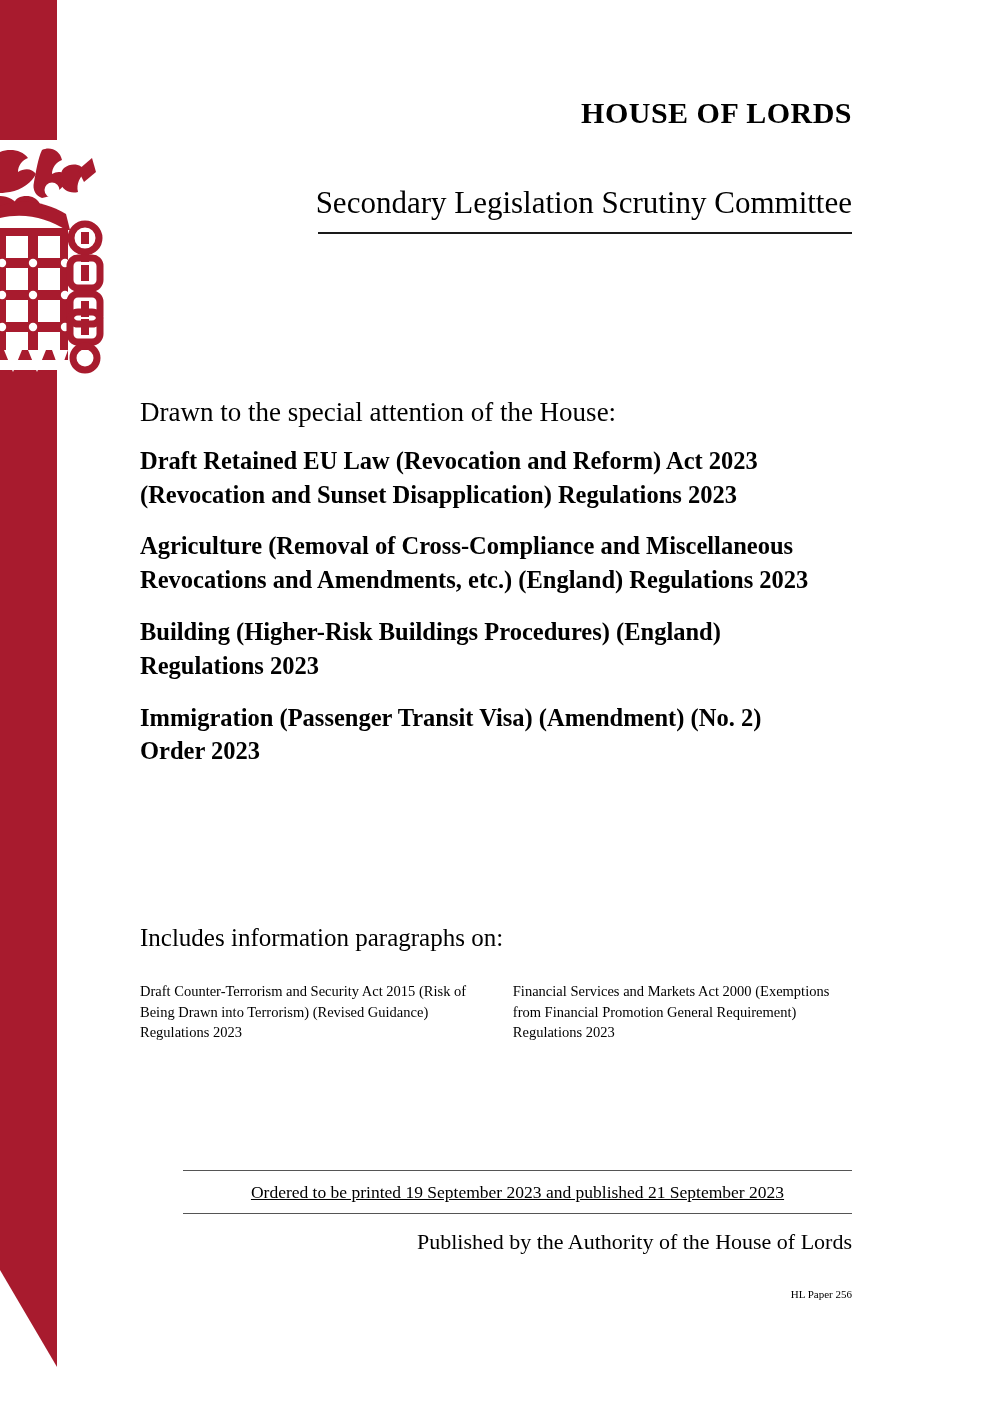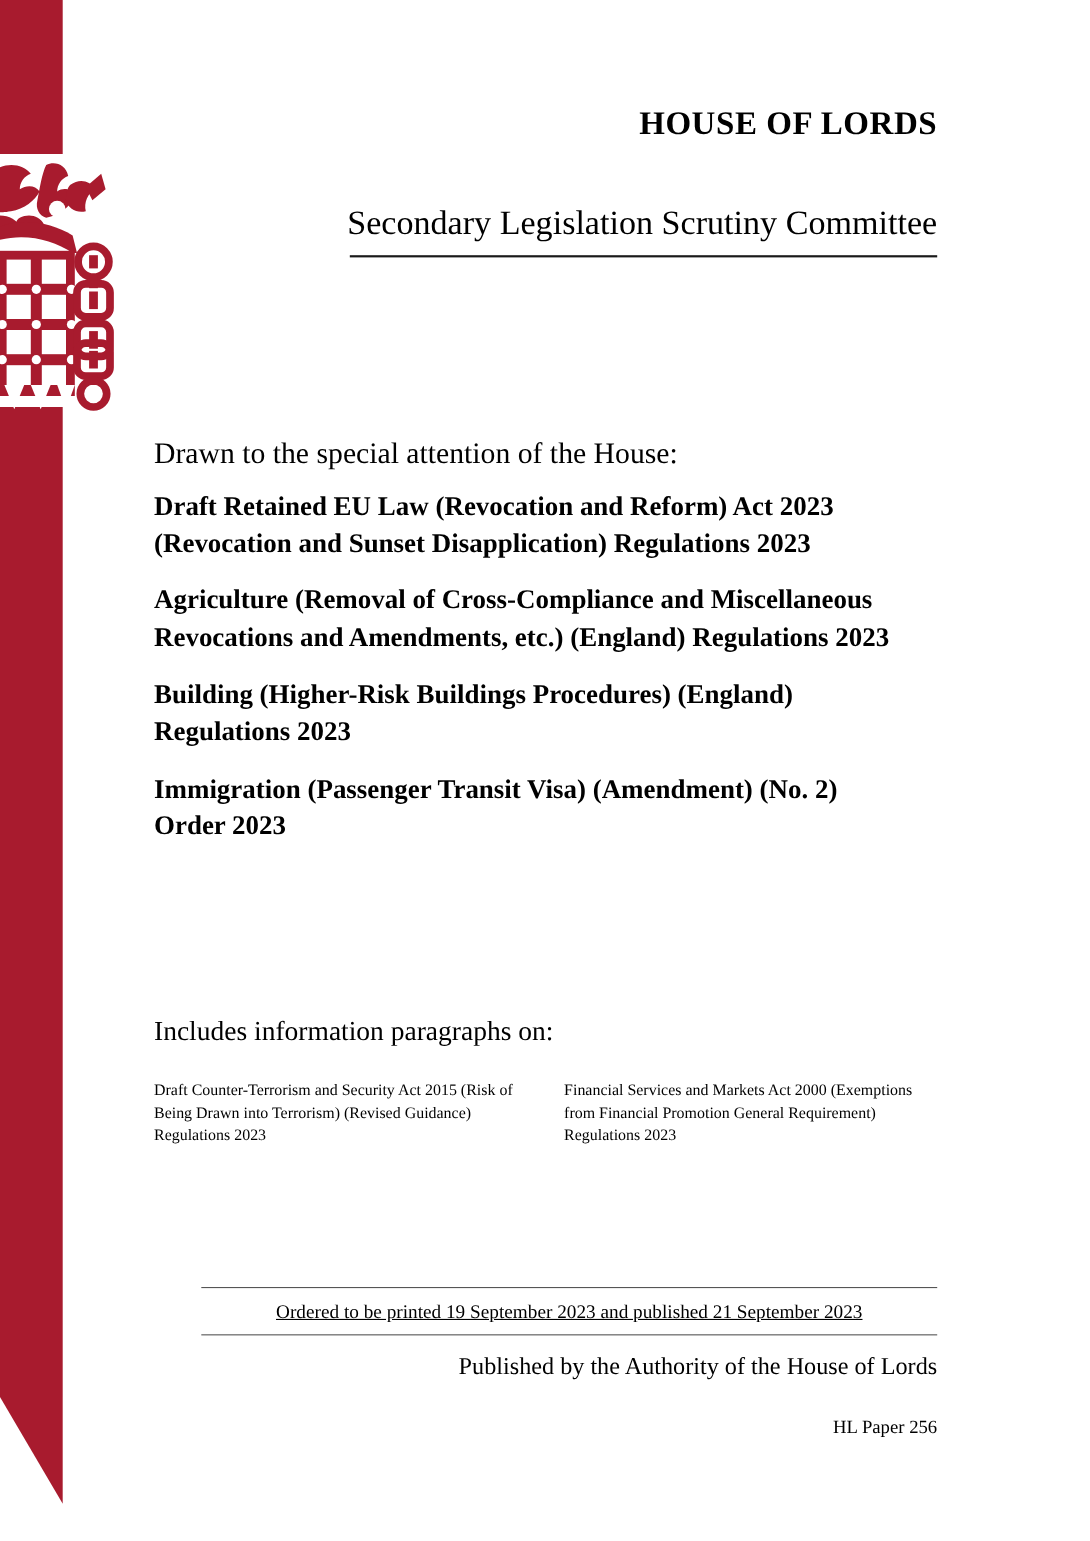--- a/index.html
+++ b/index.html
@@ -126,21 +126,21 @@
     text-decoration: underline;
   }
   .published-line {
     text-align: right;
     font-size: 22px;
     line-height: 1.3;
     margin-top: 14px;
   }
   .paper-number {
     text-align: right;
-    font-size: 17px;
+    font-size: 11px;
     line-height: 1.3;
     margin-top: 31px;
   }
 </style>
 </head>
 <body>
 
 <div class="page">
 
   <div class="spine">

